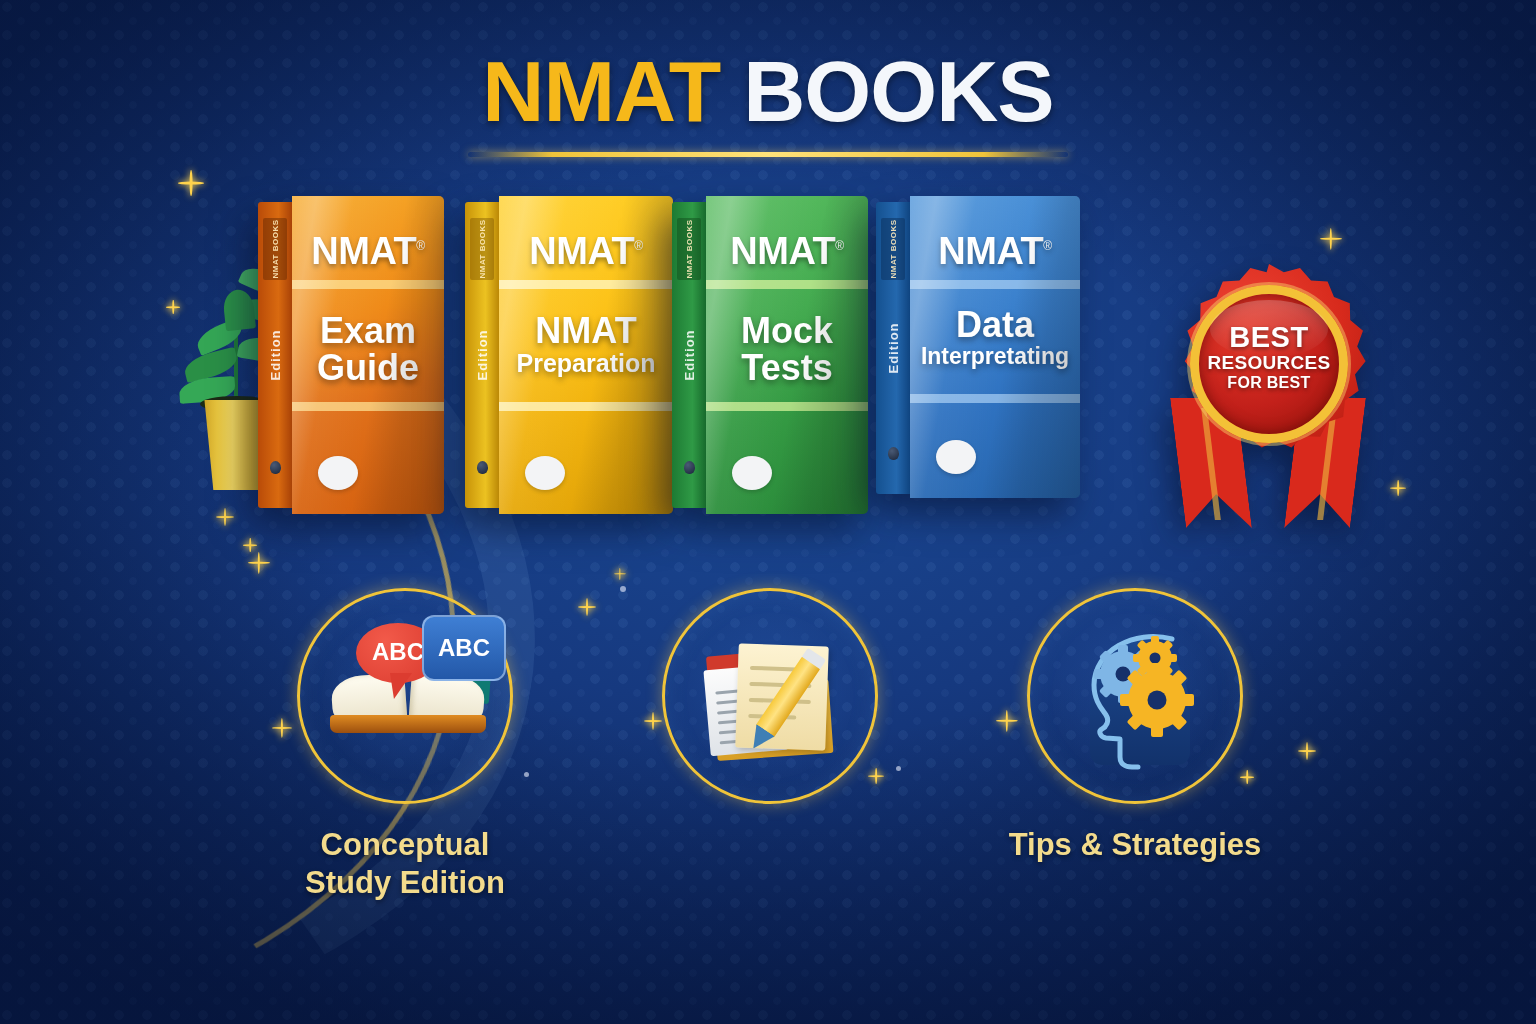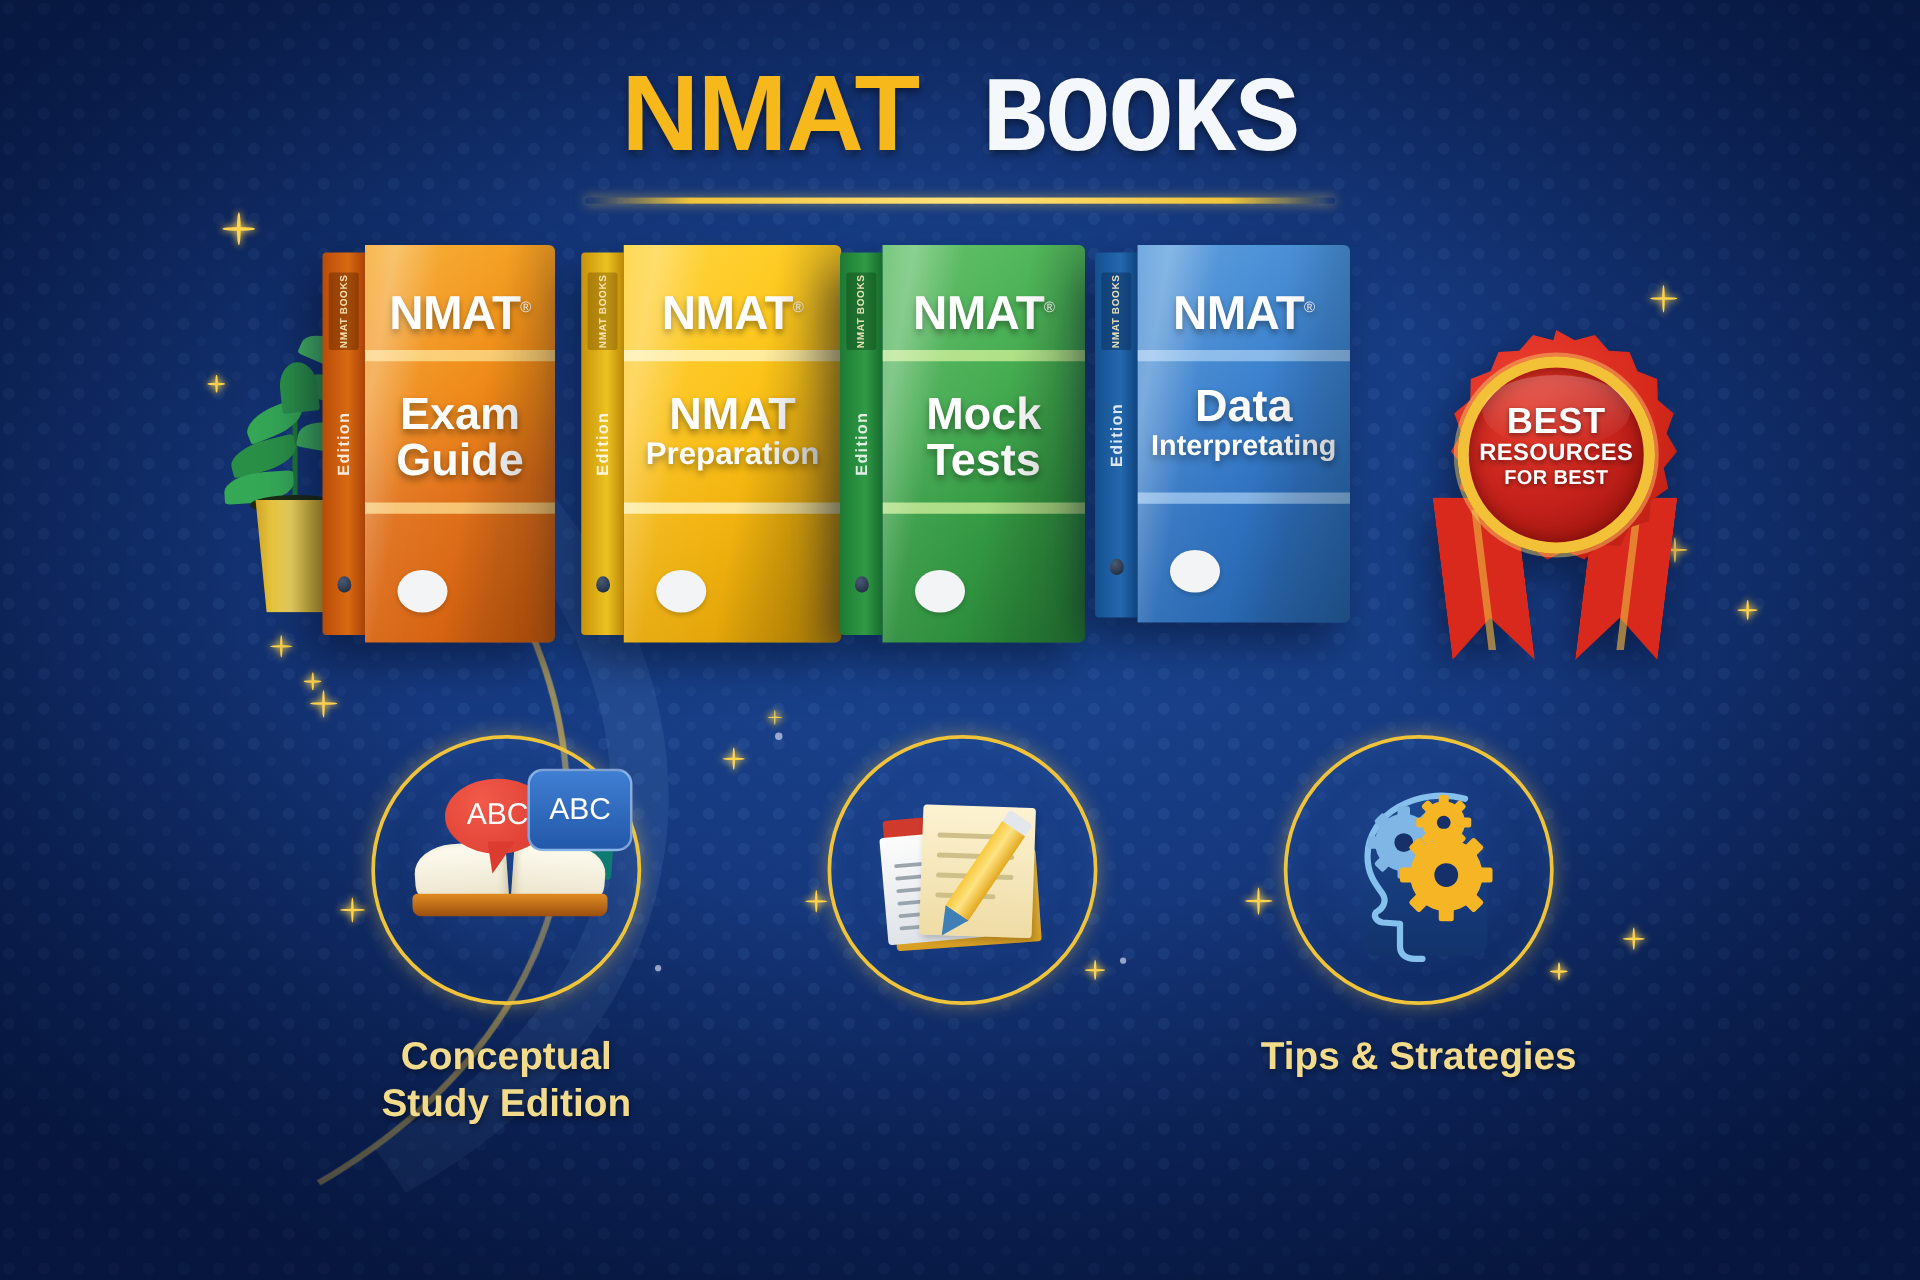--- a/index.html
+++ b/index.html
@@ -67,21 +67,21 @@
 
   
   #title-block {
     position:absolute; left:0; top:48px; width:1536px; text-align:center; z-index:30;
   }
   #main-title {
     font-size:86px; font-weight:bold; letter-spacing:-1px; line-height:1;
     text-shadow:0 3px 7px rgba(0,0,0,0.45);
   }
   #main-title .gold { color:#f6b81a; }
-  #main-title .white { color:#f4f7fb;font-family:Liberation Mono, monospace; }
+  #main-title .white { color:#f4f7fb; }
   #title-underline {
     margin:18px auto 0; width:600px; height:5px;
     background:linear-gradient(90deg,rgba(245,200,40,0) 0%,#f0c43a 14%,#ffe37a 50%,#f0c43a 86%,rgba(245,200,40,0) 100%);
     border-radius:3px; filter:blur(0.5px);
     box-shadow:0 0 9px rgba(255,214,90,0.55);
   }
 
   
   #plant { position:absolute; left:178px; top:272px; width:120px; height:220px; z-index:18; }
   #plant .pot {
@@ -169,21 +169,21 @@
   .book .t-line1 { font-size:36px; font-weight:bold; line-height:1.04; }
   .book .t-line2 { font-size:36px; font-weight:bold; line-height:1.04; }
   .book .t-sub   { font-size:25px; font-weight:bold; line-height:1.15; }
   .book .logo-oval {
     position:absolute; left:26px; bottom:24px; width:40px; height:34px;
     background:#f3f4f6; border-radius:50%;
     box-shadow:0 2px 4px rgba(0,0,0,0.20);
   }
 
   
-  #badge { position:absolute; left:1128px; top:258px; width:234px; height:280px; z-index:22;
+  #badge { position:absolute; left:1152px; top:258px; width:234px; height:280px; z-index:22;
     filter:drop-shadow(-6px 14px 16px rgba(3,12,38,0.55)); }
   #badge .tail {
     position:absolute; top:140px; width:66px; height:130px; background:#d9291c;
   }
   #badge .tail-l { left:26px; transform:skewX(7deg);
     clip-path:polygon(0 0,100% 0,100% 100%,52% 74%,0 100%); }
   #badge .tail-r { left:140px; transform:skewX(-7deg);
     clip-path:polygon(0 0,100% 0,100% 100%,48% 74%,0 100%); }
   #badge .tail-stripe {
     position:absolute; top:150px; width:6px; height:112px;
@@ -259,21 +259,21 @@
   .bub-red::after {
     content:""; position:absolute; left:34px; bottom:-16px; width:22px; height:26px;
     background:#dc3c30; clip-path:polygon(0 0,100% 0,18% 100%);
   }
   .bub-blue {
     position:absolute; left:104px; top:6px; width:84px; height:66px;
     background:linear-gradient(180deg,#3f7fd4,#2358a8);
     border-radius:12px; border:2px solid rgba(200,222,250,0.55);
   }
   .bub-txt { position:absolute; inset:0; display:flex; align-items:center; justify-content:center;
-    color:#fff; font-size:24px; font-weight:normal; }
+    color:#fff; font-size:24px; font-weight:bold; }
   .bub-red .bub-txt { padding-bottom:2px; }
 
   
   .paperart { position:absolute; left:40px; top:48px; width:136px; height:124px; }
   .paperart .sheet { position:absolute; border-radius:3px; }
   .paperart .s-yellow-back {
     left:10px; top:44px; width:116px; height:74px;
     background:linear-gradient(180deg,#f0c24a,#d79e24); transform:rotate(-4deg);
   }
   .paperart .s-white {

